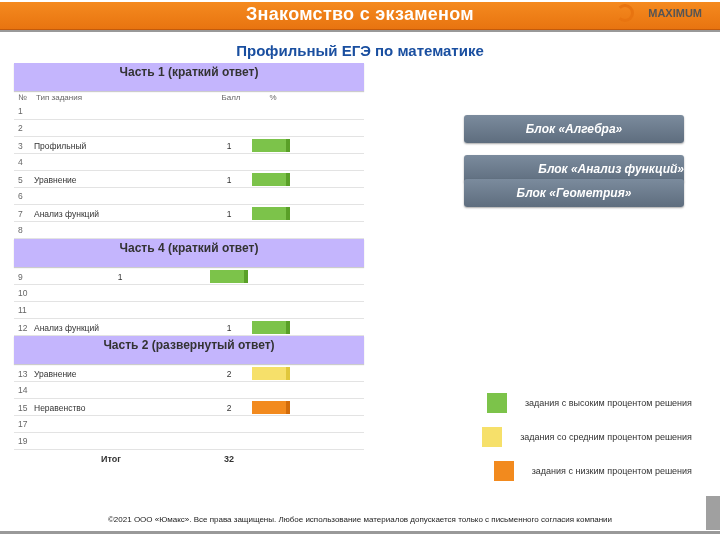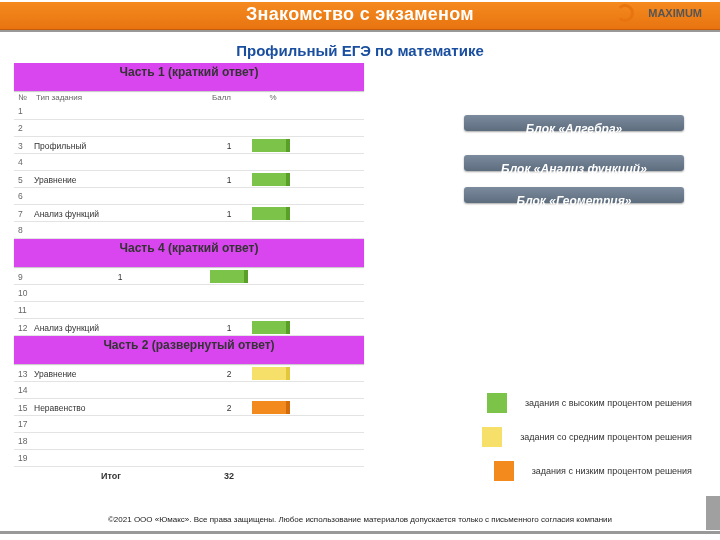--- a/index.html
+++ b/index.html
@@ -63,21 +63,21 @@
 
   
   .tbl {
     position: absolute;
     left: 14px; top: 0;
     width: 350px;
     font-size: 9px;
     color: #333;
   }
   .section-hdr {
-    background: #d946ef;
+    background: #c4b5fd;
     font-weight: bold;
     font-size: 12px;
     text-align: center;
     padding: 3px 0 2px;
     height: 28px;
     line-height: 12px;
     box-shadow: 0 1px 1px rgba(0,0,0,.2);
     margin-bottom: 1px;
   }
   .section-hdr.small { font-size:12px; }
@@ -116,21 +116,21 @@
     align-items:center;
   }
   .total-row .lbl { grid-column: 1 / span 2; text-align:center; }
   .total-row .val { text-align:center; }
 
   
   .block-btn {
     position:absolute;
     right: 36px;
     width: 220px;
-    height: 16px;
+    height: 28px;
     border-radius: 3px;
     background: linear-gradient(#7b8b9d,#5e6d7e);
     color:#fff;
     font-weight:bold;
     font-style: italic;
     font-size: 12px;
     text-align:center;
     line-height:28px;
     box-shadow: 0 1px 2px rgba(0,0,0,.35);
   }
@@ -180,21 +180,21 @@
 </div>
 
 <div class="subtitle">Профильный ЕГЭ по математике</div>
 
 <div class="content">
   <div class="tbl" id="tbl">
       <div class="section-hdr small">Часть 1 (краткий ответ)</div>
       <div class="cols">
         <span>№</span>
         <span>Тип задания</span>
-        <span style="text-align:left">Балл</span>
+        <span style="text-align:center">Балл</span>
         <span style="text-align:center">%</span>
       </div>
       <div class="row">
         <div class="num">1</div>
         <div></div>
         <div class="ball"></div>
         <div class="pct"></div>
       </div>
       <div class="row">
         <div class="num">2</div>
@@ -295,41 +295,35 @@
           <span class="chip low"></span>
         </div>
       </div>
       <div class="row">
         <div class="num">17</div>
         <div></div>
         <div class="ball"></div>
         <div class="pct"></div>
       </div>
       <div class="row">
-        <div class="num">18</div>
-        <div></div>
-        <div class="ball"></div>
-        <div class="pct"></div>
-      </div>
-      <div class="row">
         <div class="num">19</div>
         <div></div>
         <div class="ball"></div>
         <div class="pct"></div>
       </div>
       <div class="total-row">
         <div class="lbl">Итог</div>
         <div class="val">32</div>
         <div></div>
       </div>
     </div>
   <div id="blocks">
       <div class="block-btn" style="top: 52px;">Блок «Алгебра»</div>
-      <div class="block-btn" style="top: 92px;">Блок «Анализ функций»</div>
-      <div class="block-btn" style="top: 124px;">Блок «Геометрия»</div>
+      <div class="block-btn" style="top: 92px; text-align: right;">Блок «Анализ функций»</div>
+      <div class="block-btn" style="top: 116px;">Блок «Геометрия»</div>
     </div>
   <div id="legends">
       <div class="legend" style="top: 330px;">
         <span class="sw high"></span>
         <span>задания с высоким процентом решения</span>
       </div>
       <div class="legend" style="top: 364px;">
         <span class="sw medium"></span>
         <span>задания со средним процентом решения</span>
       </div>

